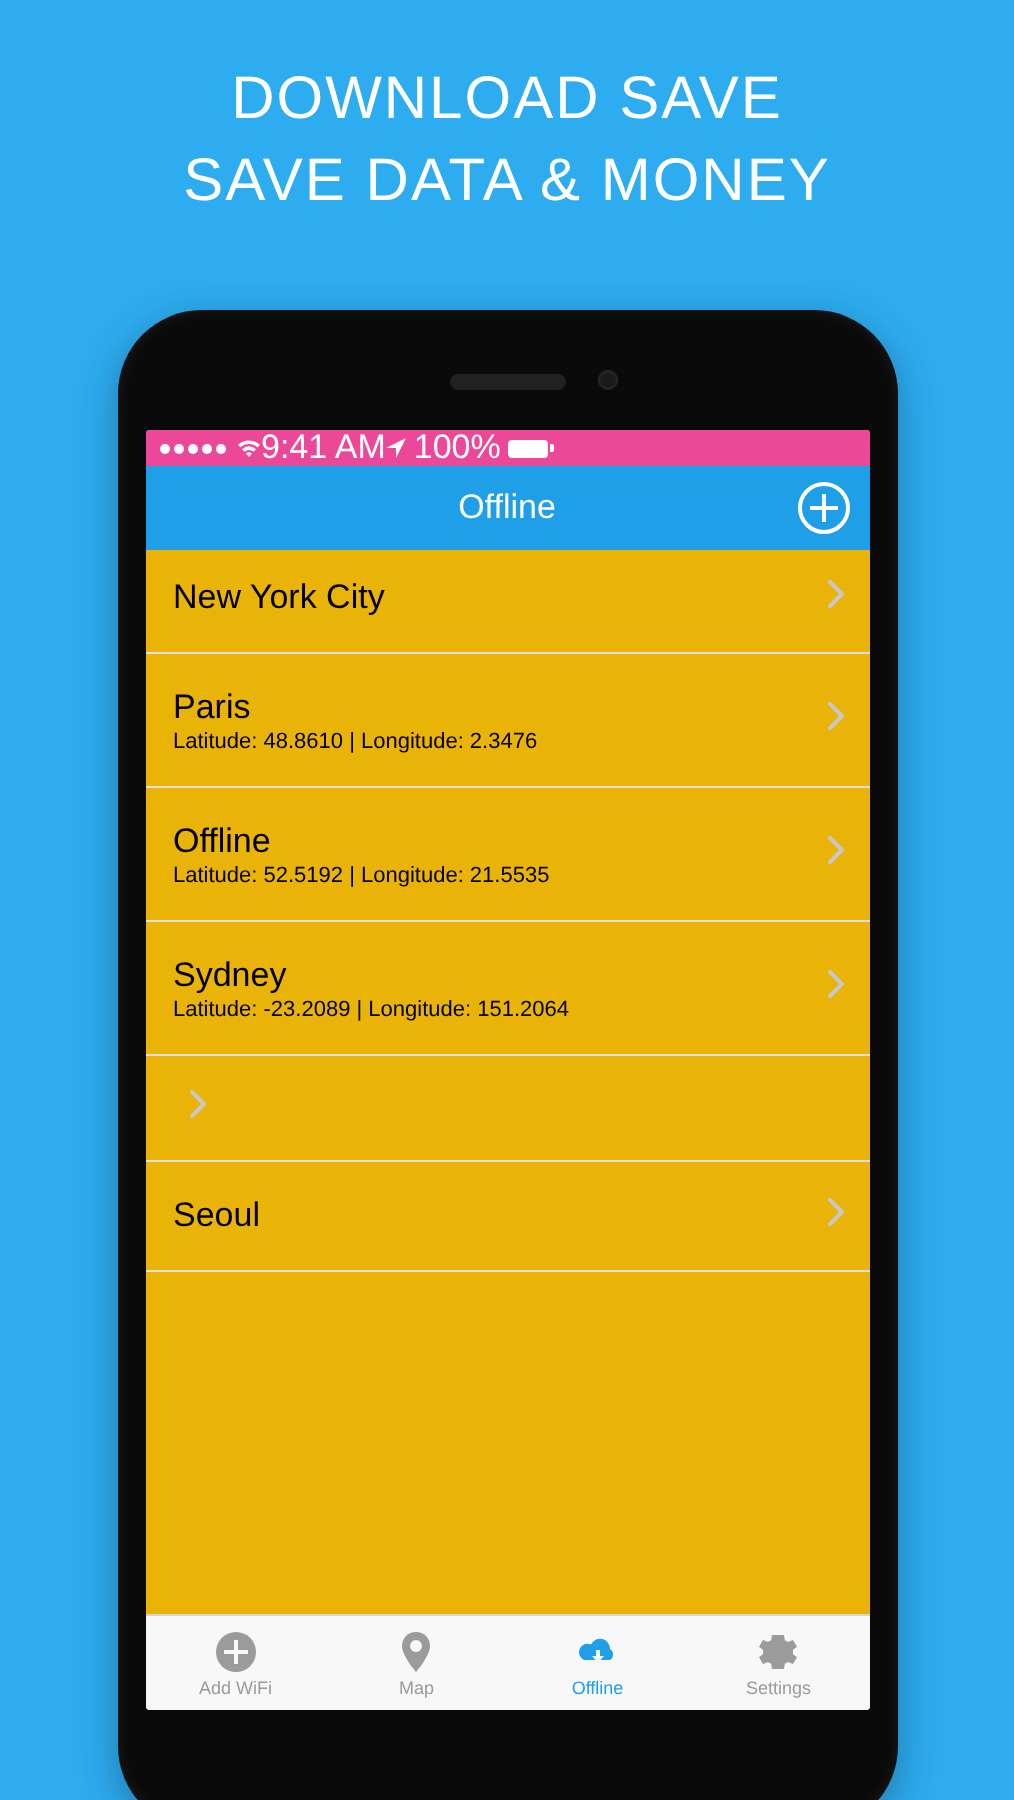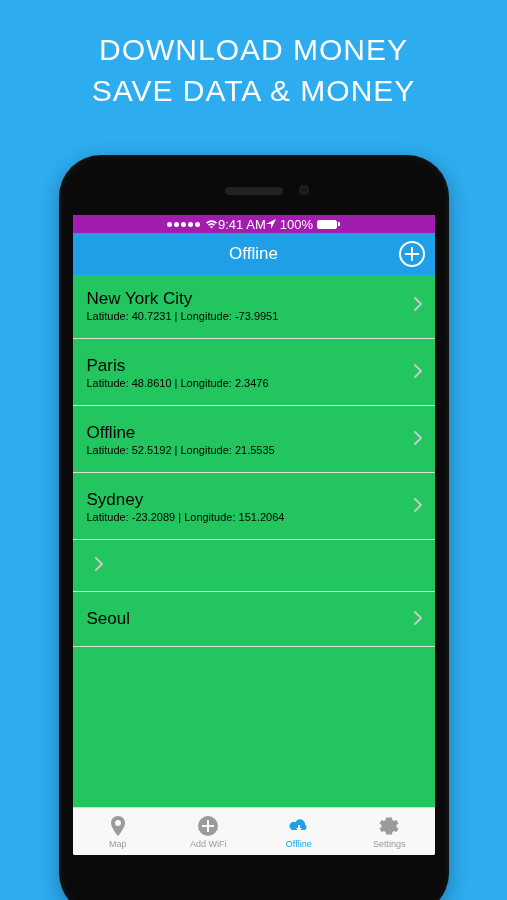--- a/index.html
+++ b/index.html
@@ -56,28 +56,28 @@
 .screen {
   background: #fff;
   width: 100%;
   height: 640px;
   border-radius: 2px;
   overflow: hidden;
   display: flex;
   flex-direction: column;
 }
 .status-bar {
-  background: #a21caf;
+  background: #ec4899;
   height: 18px;
   display: flex;
   align-items: center;
-  justify-content: center;
+  justify-content: flex-start;
   padding: 0 7px;
   color: #fff;
-  font-size: 13px;
+  font-size: 17px;
   font-weight: 500;
 }
 .status-left { display: flex; align-items: center; gap: 5px; }
 .status-right { display: flex; align-items: center; gap: 4px; }
 .signal-dots { display: flex; gap: 2px; }
 .signal-dots span {
   width: 5px; height: 5px; border-radius: 50%; background: #fff;
 }
 .wifi-icon { display: inline-block; }
 .nav-arrow { display: inline-block; }
@@ -114,21 +114,21 @@
   border: 2px solid #fff;
   border-radius: 50%;
   display: flex;
   align-items: center;
   justify-content: center;
 }
 .add-button svg { display: block; }
 .list {
   flex: 1;
   overflow: hidden;
-  background: #22c55e;
+  background: #eab308;
 }
 .list-item {
   padding: 17px 12px 16px 14px;
   border-bottom: 1px solid #E0E0E0;
   display: flex;
   align-items: center;
   justify-content: space-between;
 }
 .list-item:first-child { padding-top: 14px; }
 .item-text { flex: 1; }
@@ -172,21 +172,21 @@
 .tab-label {
   font-size: 9px;
   color: #9B9B9B;
 }
 .tab.active .tab-label { color: #1E9FE8; }
 </style>
 </head>
 <body>
 
 <div class="promo-text">
-  <div>DOWNLOAD MONEY</div>
+  <div>DOWNLOAD SAVE</div>
   <div>SAVE DATA &amp; MONEY</div>
 </div>
 
 <div class="phone-frame">
   <div class="phone-speaker"></div>
   <div class="phone-camera"></div>
 
   <div class="screen">
 
     <div class="status-bar">
@@ -225,21 +225,20 @@
         <svg width="14" height="14" viewBox="0 0 14 14">
             <path d="M6 0 H8 V6 H14 V8 H8 V14 H6 V8 H0 V6 H6 Z" fill="#fff"></path>
           </svg>
       </div>
     </div>
 
     <div class="list" id="city-list">
         <div class="list-item">
     <div class="item-text">
       <div class="item-title">New York City</div>
-      <div class="item-sub">Latitude: 40.7231 | Longitude: -73.9951</div>
     </div>
     <span class="chevron">
       <svg width="9" height="14" viewBox="0 0 9 14">
               <path d="M1 1 L7 7 L1 13" stroke="#C7C7CC" stroke-width="2" fill="none" stroke-linecap="round" stroke-linejoin="round"></path>
             </svg>
     </span>
         </div>
         <div class="list-item">
     <div class="item-text">
       <div class="item-title">Paris</div>
@@ -286,38 +285,38 @@
     </div>
     <span class="chevron">
       <svg width="9" height="14" viewBox="0 0 9 14">
               <path d="M1 1 L7 7 L1 13" stroke="#C7C7CC" stroke-width="2" fill="none" stroke-linecap="round" stroke-linejoin="round"></path>
             </svg>
     </span>
         </div>
       </div>
 
     <div class="tab-bar" id="tab-bar">
+        <div class="tab">
+    <div class="tab-icon">
+            <svg width="24" height="24" viewBox="0 0 24 24">
+              <circle cx="12" cy="12" r="10" fill="#9B9B9B"></circle>
+              <path d="M11 6 H13 V11 H18 V13 H13 V18 H11 V13 H6 V11 H11 Z" fill="#F8F8F8"></path>
+            </svg>
+          </div>
+    <div class="tab-label">Add WiFi</div>
+        </div>
         <div class="tab">
     <div class="tab-icon">
             <svg width="24" height="24" viewBox="0 0 24 24">
               <path d="M12 2 C8 2 5 5 5 9 C5 14 12 22 12 22 C12 22 19 14 19 9 C19 5 16 2 12 2 Z" fill="#9B9B9B"></path>
               <circle cx="12" cy="9" r="3" fill="#F8F8F8"></circle>
             </svg>
           </div>
     <div class="tab-label">Map</div>
         </div>
-        <div class="tab">
-    <div class="tab-icon">
-            <svg width="24" height="24" viewBox="0 0 24 24">
-              <circle cx="12" cy="12" r="10" fill="#9B9B9B"></circle>
-              <path d="M11 6 H13 V11 H18 V13 H13 V18 H11 V13 H6 V11 H11 Z" fill="#F8F8F8"></path>
-            </svg>
-          </div>
-    <div class="tab-label">Add WiFi</div>
-        </div>
         <div class="tab active">
     <div class="tab-icon">
             <svg width="24" height="24" viewBox="0 0 24 24">
               <path d="M18 10.5 A5 5 0 0 0 8.5 8.2 A4.2 4.2 0 0 0 5 16 H18 A3.2 3.2 0 0 0 18 10.5 Z" fill="#1E9FE8"></path>
               <path d="M11 11 H13 V14 H15 L12 17.5 L9 14 H11 Z" fill="#F8F8F8"></path>
             </svg>
           </div>
     <div class="tab-label">Offline</div>
         </div>
         <div class="tab">

